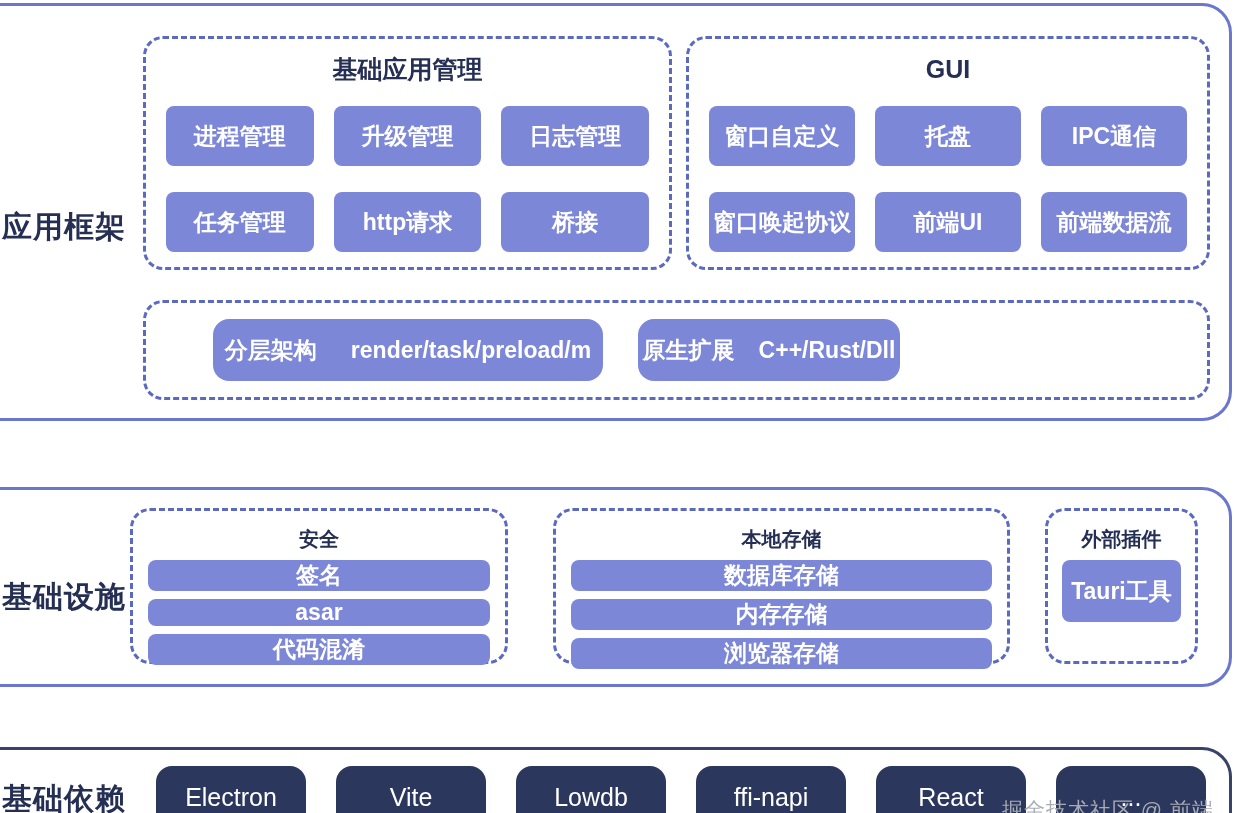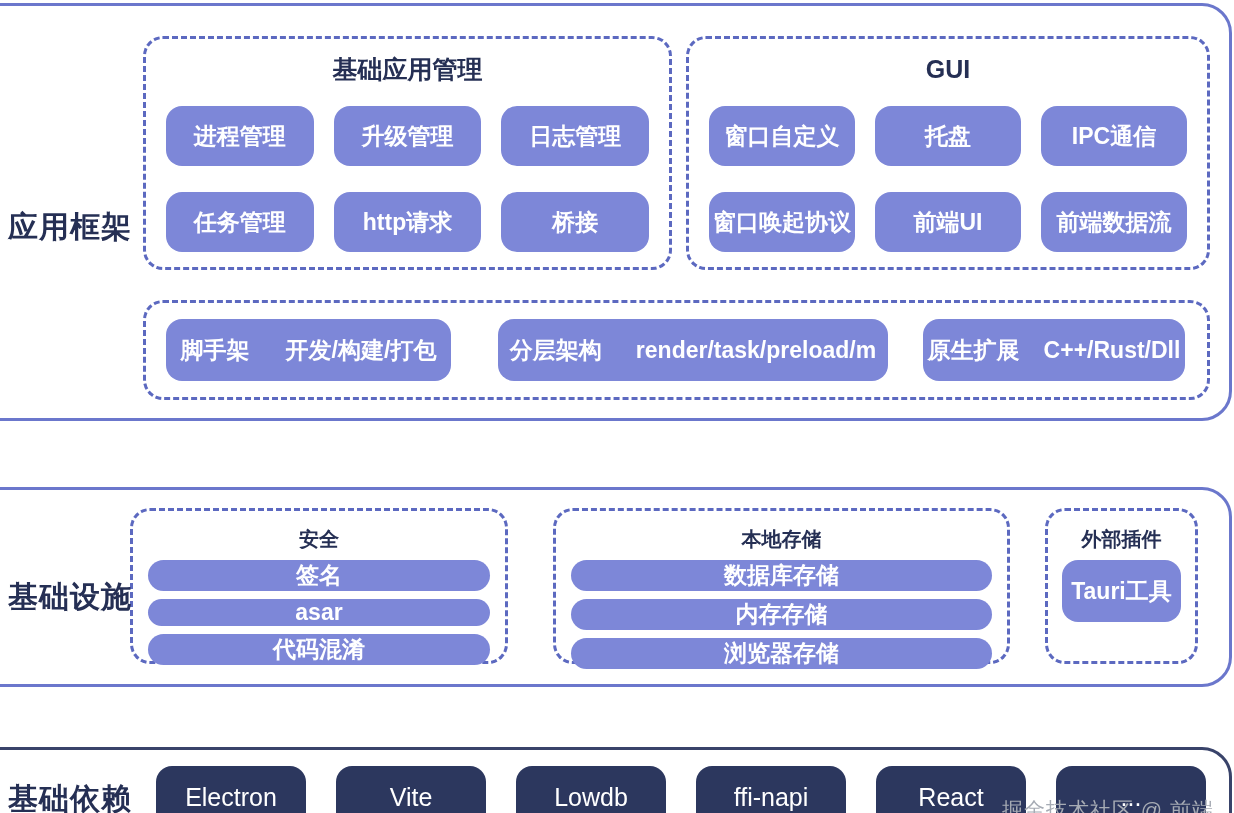--- a/index.html
+++ b/index.html
@@ -22,21 +22,20 @@
   }
   .section-1 { top: 3px;   height: 418px; }
   .section-2 { top: 487px; height: 200px; }
   .section-3 { top: 747px; height: 110px; border-color: #39436a; }
 
   
   .side-label {
     position: absolute;
     left: 2px;
     width: 136px;
-    text-align: center;
     font-size: 30px;
     font-weight: 700;
     color: #252f54;
     z-index: 3;
     letter-spacing: 1px;
   }
   .side-label-1 { top: 207px; }
   .side-label-2 { top: 577px; }
   .side-label-3 { top: 779px; }
 
@@ -70,21 +69,21 @@
   .pill-row { display: flex; gap: 20px; padding: 0 20px; }
   .pill-row.r1 { margin-top: 20px; }
   .pill-row.r2 { margin-top: 26px; }
   .pill-row.tight { gap: 8px; padding: 0 15px; margin-top: 4px; flex-direction: column; }
   .pill-row.plug { padding: 0 14px; margin-top: 4px; }
 
   .pill {
     flex: 1;
     height: 60px;
     background: #7d87d8;
-    border-radius: 16px;
+    border-radius: 8px;
     color: #ffffff;
     font-size: 23px;
     font-weight: 700;
     display: flex;
     align-items: center;
     justify-content: center;
     white-space: nowrap;
     overflow: hidden;
   }
   .pill.tall { height: 62px; }
@@ -177,24 +176,20 @@
   </div>
   <div class="pill-row r2">
     <div class="pill">窗口唤起协议</div>
     <div class="pill">前端UI</div>
     <div class="pill">前端数据流</div>
   </div>
 </div>
 
 <div class="dashed-box box-arch">
   <div class="arch-row">
-    <div class="arch-pill p1">
-      <span>脚手架</span>
-      <span>开发/构建/打包</span>
-    </div>
     <div class="arch-pill p2">
       <span>分层架构</span>
       <span>render/task/preload/m</span>
     </div>
     <div class="arch-pill p3">
       <span>原生扩展</span>
       <span>C++/Rust/Dll</span>
     </div>
   </div>
 </div>

